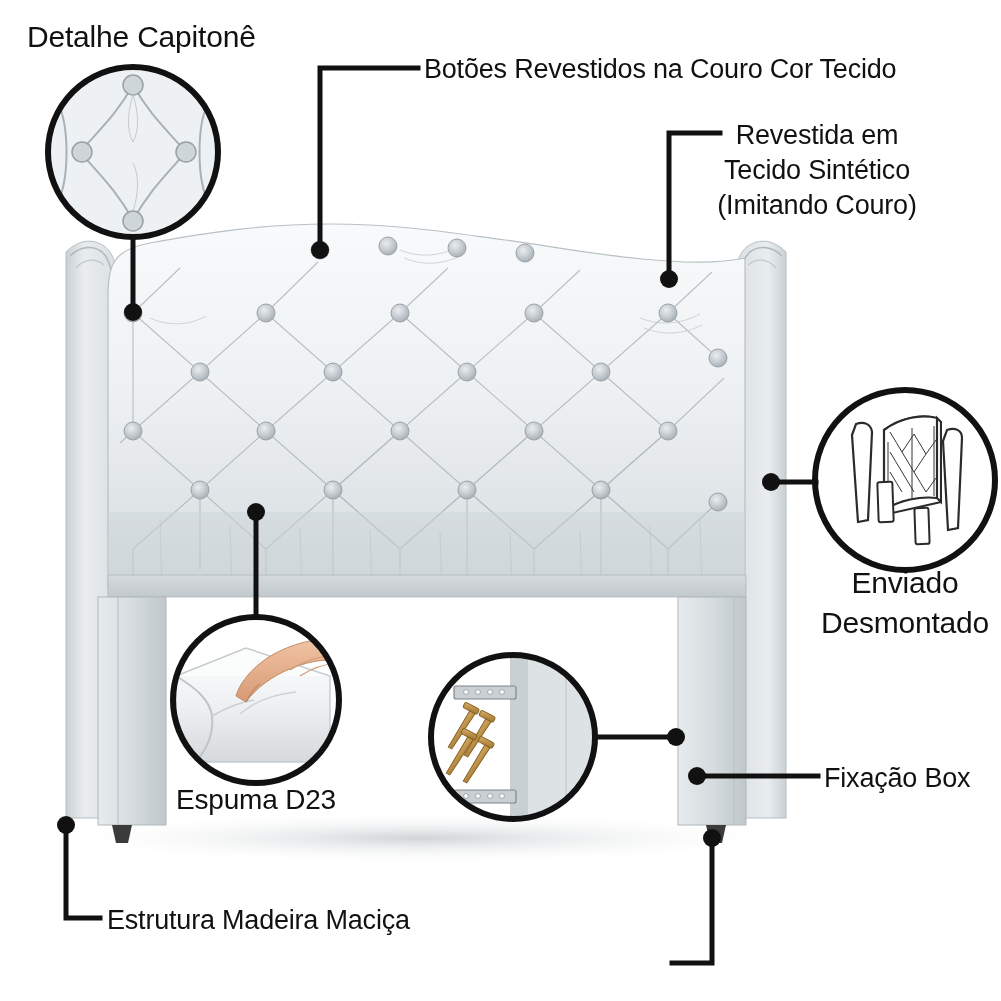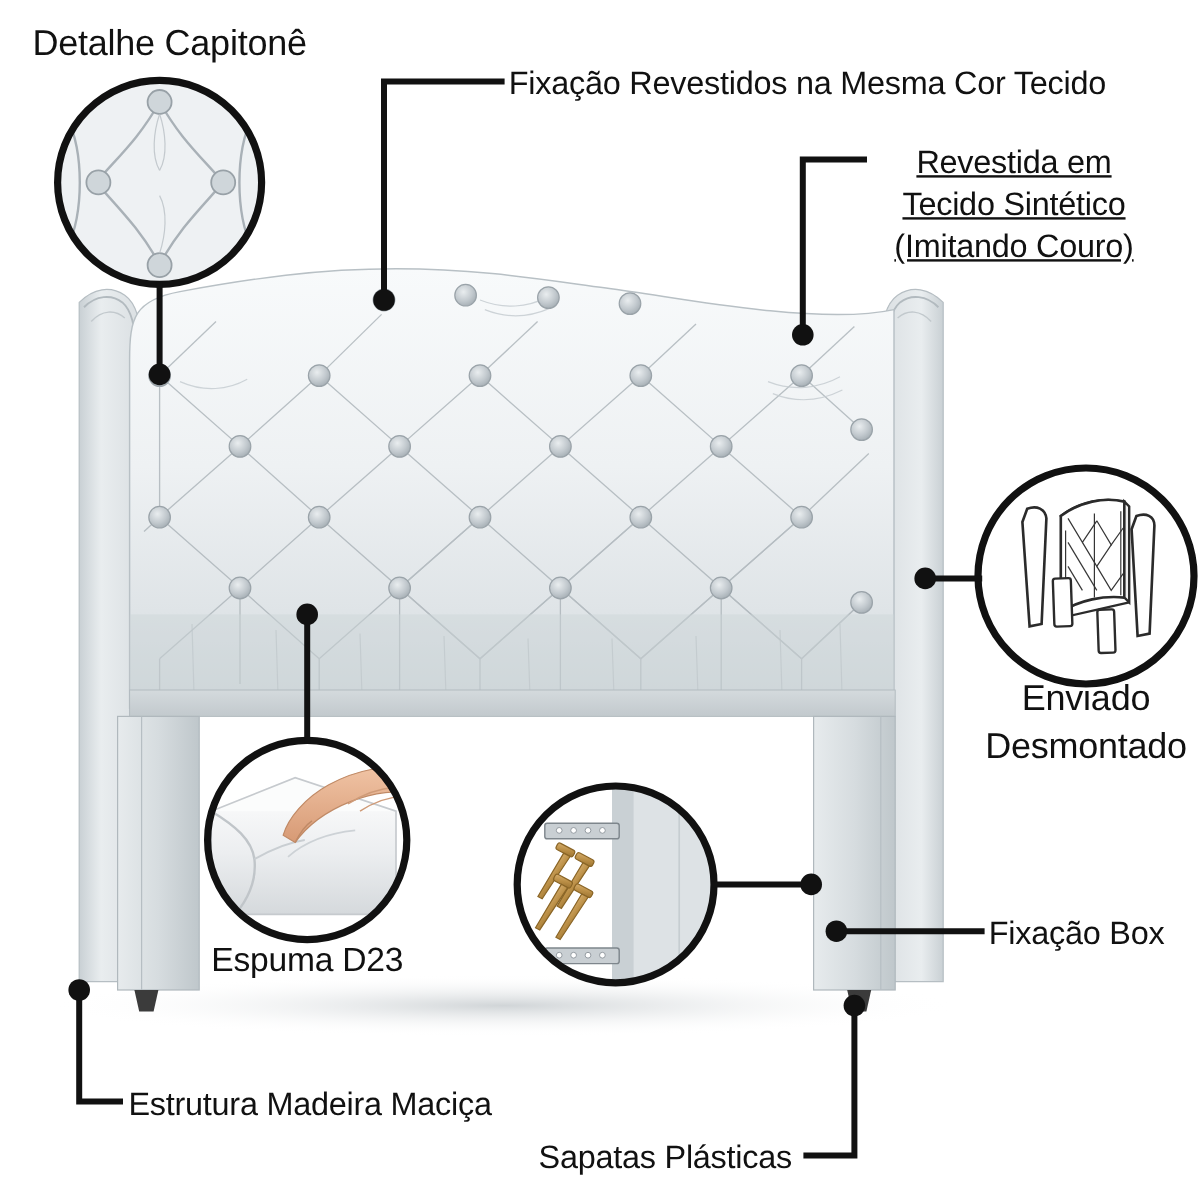--- a/index.html
+++ b/index.html
@@ -373,31 +373,30 @@
       <circle cx="256" cy="512" r="9"></circle>
       <circle cx="676" cy="737" r="9"></circle>
       <circle cx="697" cy="776" r="9"></circle>
       <circle cx="66" cy="825" r="9"></circle>
       <circle cx="712" cy="838" r="9"></circle>
     </g>
   </svg>
 
   <div class="lbl" style="left:27px;top:18px;font-size:30px;line-height:38px;">Detalhe Capitonê</div>
 
-  <div class="lbl" style="left:424px;top:52px;font-size:27px;line-height:34px;">Fixação Revestidos na Mesma Cor Tecido</div>
-
-  <div class="lbl c" style="left:720px;top:118px;width:250px;font-size:27px;line-height:35px;text-align:center;text-decoration:underline;">Revestida em
+  <div class="lbl" style="left:424px;top:52px;font-size:27px;line-height:34px;">Botões Revestidos na Couro Cor Tecido</div>
+
+  <div class="lbl c" style="left:692px;top:118px;width:250px;font-size:27px;line-height:35px;text-align:center;">Revestida em
 Tecido Sintético
 (Imitando Couro)</div>
 
   <div class="lbl c" style="left:785px;top:563px;width:240px;font-size:30px;line-height:40px;text-align:center;">Enviado
 Desmontado</div>
 
   <div class="lbl c" style="left:146px;top:782px;width:220px;font-size:28px;line-height:36px;">Espuma D23</div>
 
 
   <div class="lbl" style="left:107px;top:903px;font-size:27px;line-height:34px;">Estrutura Madeira Maciça</div>
 
   <div class="lbl" style="left:824px;top:761px;font-size:27px;line-height:34px;">Fixação Box</div>
 
-  <div class="lbl r" style="left:380px;top:947px;width:280px;font-size:27px;line-height:34px;text-align:right;">Sapatas Plásticas</div>
 
 </div>
 
 </body></html>

